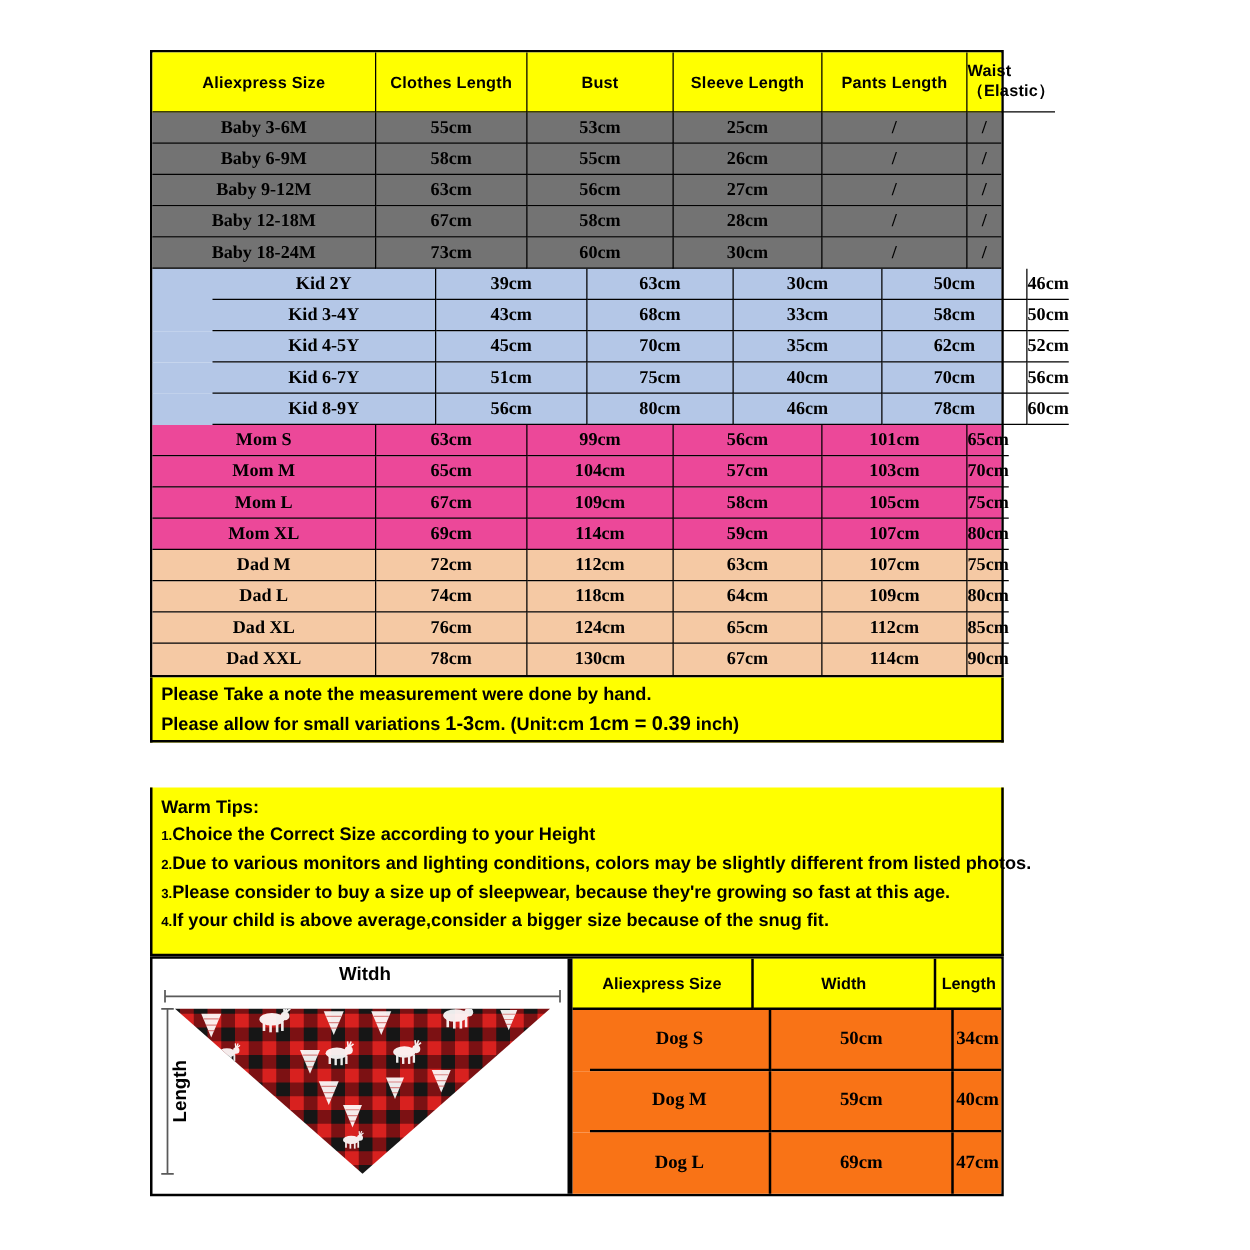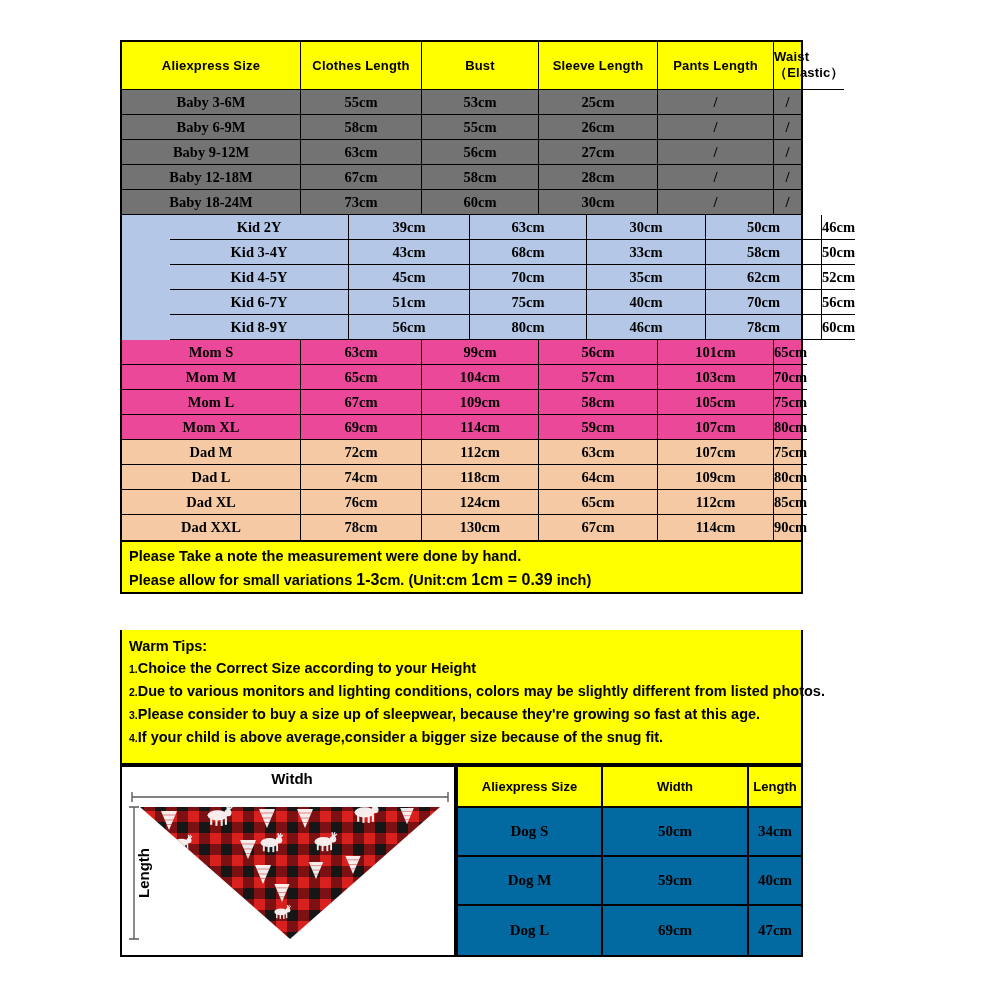--- a/index.html
+++ b/index.html
@@ -34,21 +34,21 @@
   
   .bottom-box { border:2px solid #000; height:192px; display:flex; background:#fff; }
   .bandana-area { width:336px; border-right:4px solid #000000; position:relative; }
   .dog-table { flex:1; display:flex; flex-direction:column; }
   .drow { display:grid; grid-template-columns:145px 146px auto; }
   .drow > div { border-right:2px solid #000; border-bottom:2px solid #000;
                 display:flex; align-items:center; justify-content:center; }
   .drow > div:last-child { border-right:none; }
   .drow.head { background:#ffff00; }
   .drow.head > div { height:41px; font-weight:bold; font-size:13px; }
-  .drow.data { flex:1; background:#0369a1; }
+  .drow.data { flex:1; background:#f97316;padding-left:14px; }
   .drow.data > div { font-family:"Liberation Serif",serif; font-weight:bold; font-size:15px; }
   .dog-table [data-repeat-rows] { display:contents; }
   .drow:last-child > div { border-bottom:none; }
   svg text { font-family:"Liberation Sans",sans-serif; }
 </style>
 </head>
 <body>
 
 <div class="page">
 

